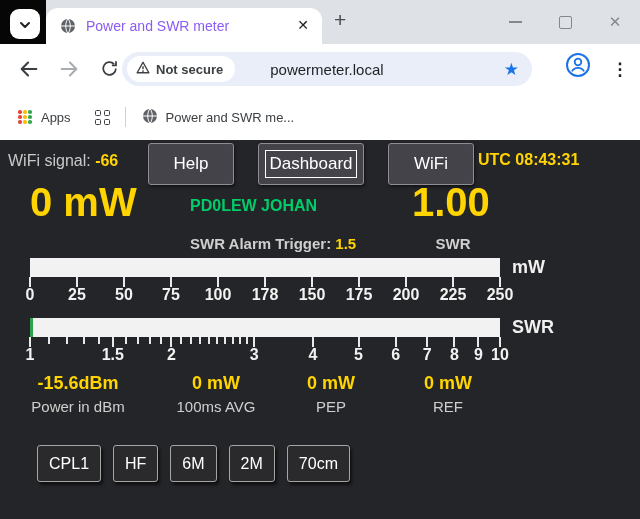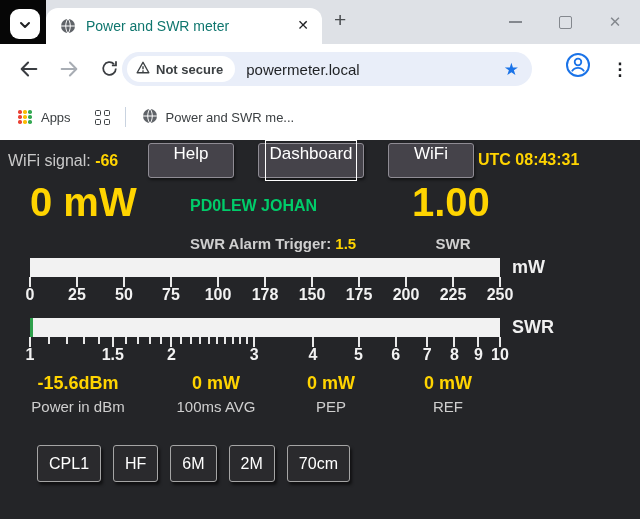--- a/index.html
+++ b/index.html
@@ -5,35 +5,35 @@
   html,body{margin:0;padding:0;background:#dee1e6;font-family:"Liberation Sans",sans-serif;}
   .window{position:relative;width:640px;height:519px;overflow:hidden;}
 
   
   .tabstrip{position:absolute;top:0;left:0;width:640px;height:44px;background:#dee1e6;}
   .tabstrip-black{position:absolute;left:0;top:0;width:46px;height:44px;background:#060606;}
   .chev-btn{position:absolute;left:10px;top:9px;width:30px;height:30px;background:#fff;border-radius:9px;
     display:flex;align-items:center;justify-content:center;border:none;padding:0;cursor:pointer;}
   .tab{position:absolute;left:46px;top:8px;width:276px;height:36px;background:#fff;border-radius:12px 12px 0 0;}
   .tab-fav{position:absolute;left:14px;top:10px;width:16px;height:16px;}
-  .tab-title{position:absolute;left:40px;top:10px;font-size:14px;color:#0f766e;white-space:nowrap;}
+  .tab-title{position:absolute;left:40px;top:10px;font-size:14px;color:#8b5cf6;white-space:nowrap;}
   .tab-close{position:absolute;right:13px;top:9px;font-size:14px;color:#202124;background:none;border:none;padding:0;cursor:pointer;}
   .newtab{position:absolute;left:334px;top:8px;font-size:21px;color:#4a4d51;background:none;border:none;padding:0;cursor:pointer;}
   .wincontrols{position:absolute;right:0;top:0;height:44px;display:flex;}
   .winbtn{width:50px;height:44px;display:flex;align-items:center;justify-content:center;background:none;border:none;padding:0;cursor:pointer;color:#84888e;}
   .min-bar{width:13px;height:2px;background:#84888e;}
   .max-box{width:11px;height:11px;border:1.6px solid #84888e;border-radius:2px;}
   .win-x{font-size:15px;color:#84888e;}
 
   
   .toolbar{position:absolute;top:44px;left:0;width:640px;height:50px;background:#fff;}
   .navbtn{position:absolute;top:13px;width:26px;height:26px;display:flex;align-items:center;justify-content:center;background:none;border:none;padding:0;cursor:pointer;}
   .nav-back{left:16px;} .nav-fwd{left:56px;} .nav-reload{left:96px;}
   .omnibox{position:absolute;left:122px;top:8px;width:410px;height:34px;border-radius:17px;background:#e9eef9;
-    display:flex;align-items:center;}
+    display:flex;align-items:center;gap:24px;}
   .chip{margin-left:5px;background:#fff;border-radius:13px;height:26px;display:flex;align-items:center;
     padding:0 12px 0 9px;gap:6px;border:none;cursor:pointer;}
   .chip-text{font-size:13px;font-weight:700;color:#3c4043;}
   .url{margin-left:11px;font-size:15px;color:#1f2124;}
   .star{margin-left:auto;margin-right:13px;font-size:17px;color:var(--chrome-blue,#1a73e8);background:none;border:none;padding:0;cursor:pointer;}
   .avatar{position:absolute;left:565px;top:8px;width:26px;height:26px;background:none;border:none;padding:0;cursor:pointer;}
   .kebab{position:absolute;left:608px;top:10px;width:24px;height:30px;font-size:17px;font-weight:bold;color:#1d1f22;
     background:none;border:none;padding:0;cursor:pointer;}
 
   
@@ -45,22 +45,22 @@
   .grid4{margin-left:24px;display:grid;grid-template-columns:repeat(2,6px);grid-template-rows:repeat(2,6px);gap:3px;background:none;border:none;padding:0;cursor:pointer;}
   .grid4 i{width:6px;height:6px;border:1.6px solid #3c4043;border-radius:1.5px;display:block;box-sizing:border-box;}
   .bm-divider{margin-left:15px;width:1px;height:20px;background:#c9d3e0;}
   .bm-item{display:flex;align-items:center;margin-left:16px;gap:8px;background:none;border:none;padding:0;cursor:pointer;}
 
   
   .content{position:absolute;top:140px;left:0;width:640px;height:379px;background:#242528;}
   .wifi-row{position:absolute;left:8px;top:12px;font-size:16px;color:#c9c9c9;}
   .wifi-value{color:var(--accent-yellow,#ffd400);font-weight:bold;}
   .header-button-row{position:absolute;left:148px;top:3px;display:flex;gap:24px;}
-  .btn-top{height:35px;background:#45434a;border:1px solid #8f8c94;border-radius:3px;color:#fff;font-size:17px;
-    font-family:"Liberation Sans",sans-serif;display:flex;justify-content:center;
+  .btn-top{height:42px;background:#45434a;border:1px solid #8f8c94;border-radius:3px;color:#fff;font-size:17px;
+    font-family:"Liberation Sans",sans-serif;display:flex;align-items:center;justify-content:center;
     box-shadow:1px 2px 3px rgba(0,0,0,.5);cursor:pointer;padding:0;}
   .focus-ring{outline:1px solid #fff;outline-offset:3px;}
   .utc{position:absolute;left:478px;top:11px;font-size:16px;font-weight:bold;color:var(--accent-yellow,#ffd400);}
 
   .big-power{position:absolute;left:30px;top:40px;font-size:40px;font-weight:bold;line-height:44px;color:var(--accent-yellow,#ffd400);}
   .callsign{position:absolute;left:190px;top:57px;font-size:16px;font-weight:bold;color:var(--callsign-green,#00cc6a);}
   .big-swr{position:absolute;left:412px;top:40px;font-size:40px;font-weight:bold;line-height:44px;color:var(--accent-yellow,#ffd400);}
   .alarm{position:absolute;left:190px;top:95px;font-size:15px;font-weight:bold;color:#cfcfcf;}
   .alarm-value{color:var(--accent-yellow,#ffd400);}
   .swr-caption{position:absolute;left:403px;top:95px;width:100px;text-align:center;font-size:15px;font-weight:bold;color:#cfcfcf;}

